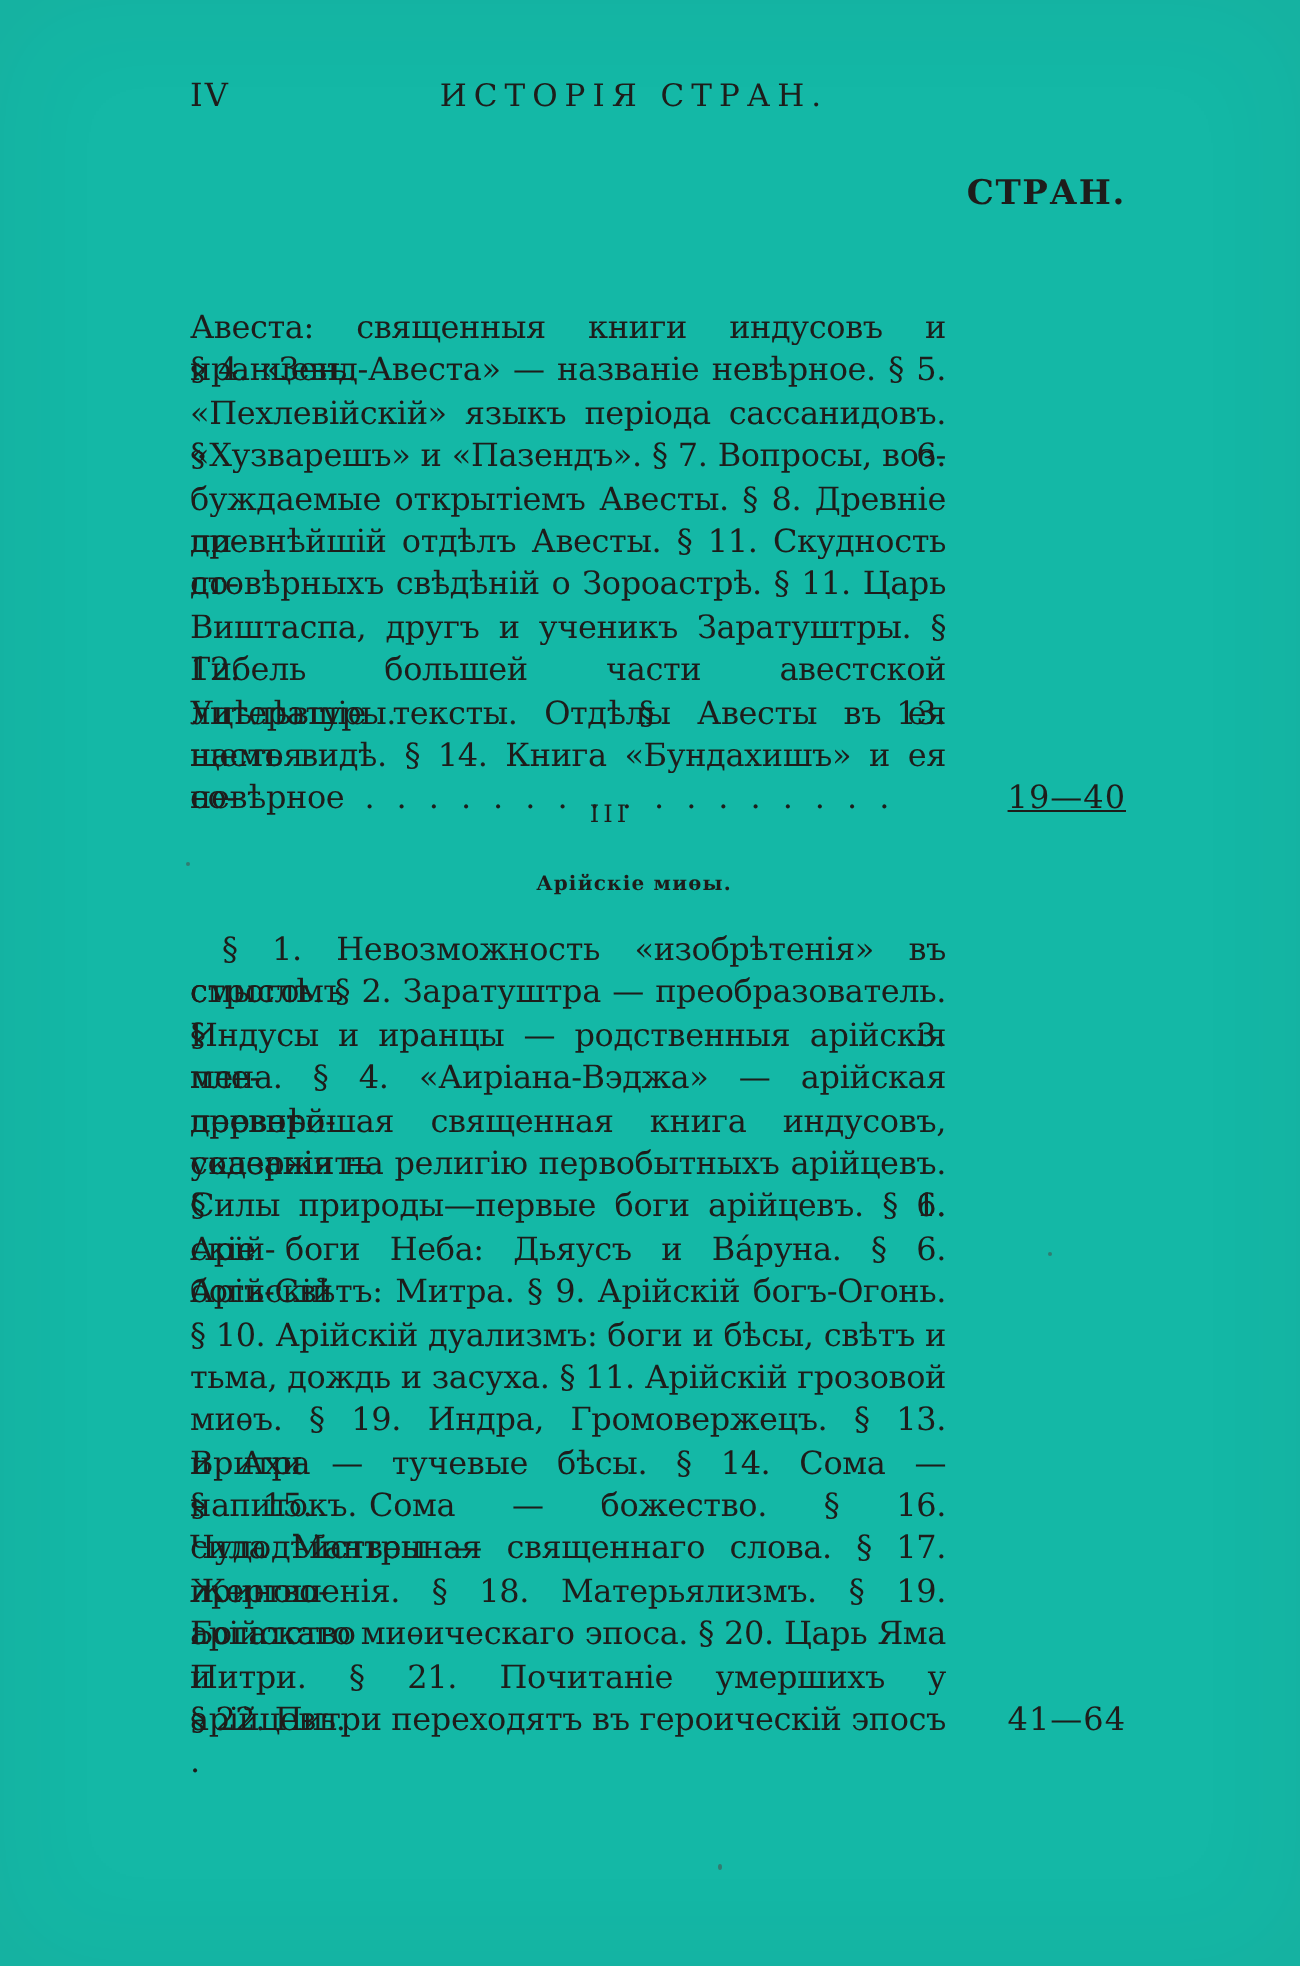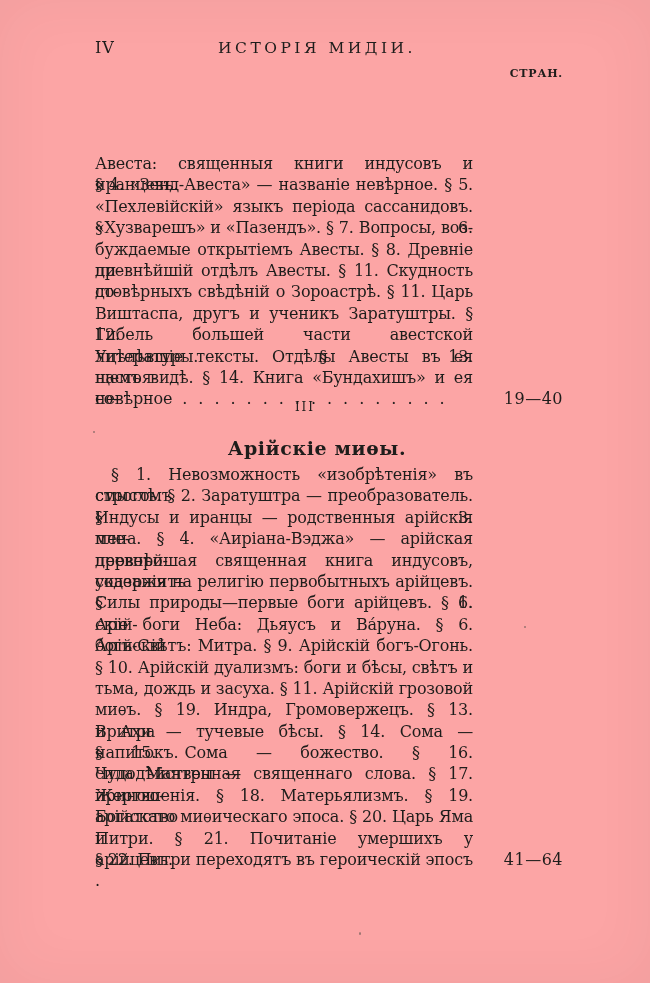--- a/index.html
+++ b/index.html
@@ -6,21 +6,21 @@
     margin: 0;
     padding: 0;
     background: #e9e9e7;
     font-family: "DejaVu Serif", serif;
   }
   .scan-page {
     position: relative;
     width: 650px;
     height: 983px;
     margin: 0 auto;
-    background: #fca5a5;
+    background: #14b8a6;
     box-shadow: inset 0 0 60px rgba(60,55,45,0.06);
     color: #1e1d1b;
     overflow: hidden;
   }
   
   .folio {
     position: absolute;
     left: 95px;
     top: 38px;
     font-size: 16px;
@@ -31,22 +31,22 @@
     left: 317px;
     top: 39px;
     transform: translateX(-50%);
     font-size: 15.5px;
     letter-spacing: 3.5px;
     white-space: nowrap;
   }
   .column-label {
     position: absolute;
     right: 87px;
-    top: 67px;
-    font-size: 11px;
+    top: 87px;
+    font-size: 17px;
     font-weight: 700;
     letter-spacing: 0.8px;
   }
   
   .entry {
     position: absolute;
     left: 95px;
     width: 468px;
     font-size: 16px;
     line-height: 21.4px;
@@ -75,20 +75,21 @@
     white-space: nowrap;
     letter-spacing: 11px;
     margin-left: 10px;
     margin-right: 58px;
   }
   .page-range {
     flex: 0 0 auto;
     min-width: 56px;
     text-align: right;
     letter-spacing: 0.5px;
+    text-decoration: underline;
   }
   .page-range-abs {
     position: absolute;
     right: 0;
     bottom: 0;
     line-height: 21.4px;
     font-size: 16px;
     letter-spacing: 0.5px;
     margin-left: 47px;
   }
@@ -100,21 +101,21 @@
     transform: translateX(-50%);
     font-size: 12px;
     letter-spacing: 2px;
     white-space: nowrap;
   }
   .chapter-title {
     position: absolute;
     left: 317px;
     top: 437px;
     transform: translateX(-50%);
-    font-size: 19px;
+    font-size: 10px;
     font-weight: 700;
     letter-spacing: 0.6px;
     white-space: nowrap;
   }
   
   .speck {
     position: absolute;
     background: #4a4a46;
     border-radius: 50%;
     opacity: 0.55;
@@ -122,21 +123,21 @@
   .speck-1 { left: 93px;  top: 431px; width: 2px; height: 2px; }
   .speck-2 { left: 524px; top: 626px; width: 2px; height: 2px; }
   .speck-3 { left: 359px; top: 932px; width: 2px; height: 3px; }
 </style>
 </head>
 <body>
 
 <div class="scan-page">
 
   <div class="folio">IV</div>
-  <div class="running-title">ИСТОРІЯ МИДІИ.</div>
+  <div class="running-title">ИСТОРІЯ СТРАН.</div>
   <div class="column-label">СТРАН.</div>
 
   <section class="entry entry-1">
     <div class="text-col">
       <div class="line">Авеста: священныя книги индусовъ и иранцевъ.</div>
       <div class="line">§ 4. «Зенд-Авеста» — названіе невѣрное. § 5.</div>
       <div class="line">«Пехлевійскій» языкъ періода сассанидовъ. § 6.</div>
       <div class="line">«Хузварешъ» и «Пазендъ». § 7. Вопросы, воз-</div>
       <div class="line">буждаемые открытіемъ Авесты. § 8. Древніе пи-</div>
       <div class="line">древнѣйшій отдѣлъ Авесты. § 11. Скудность до-</div>

